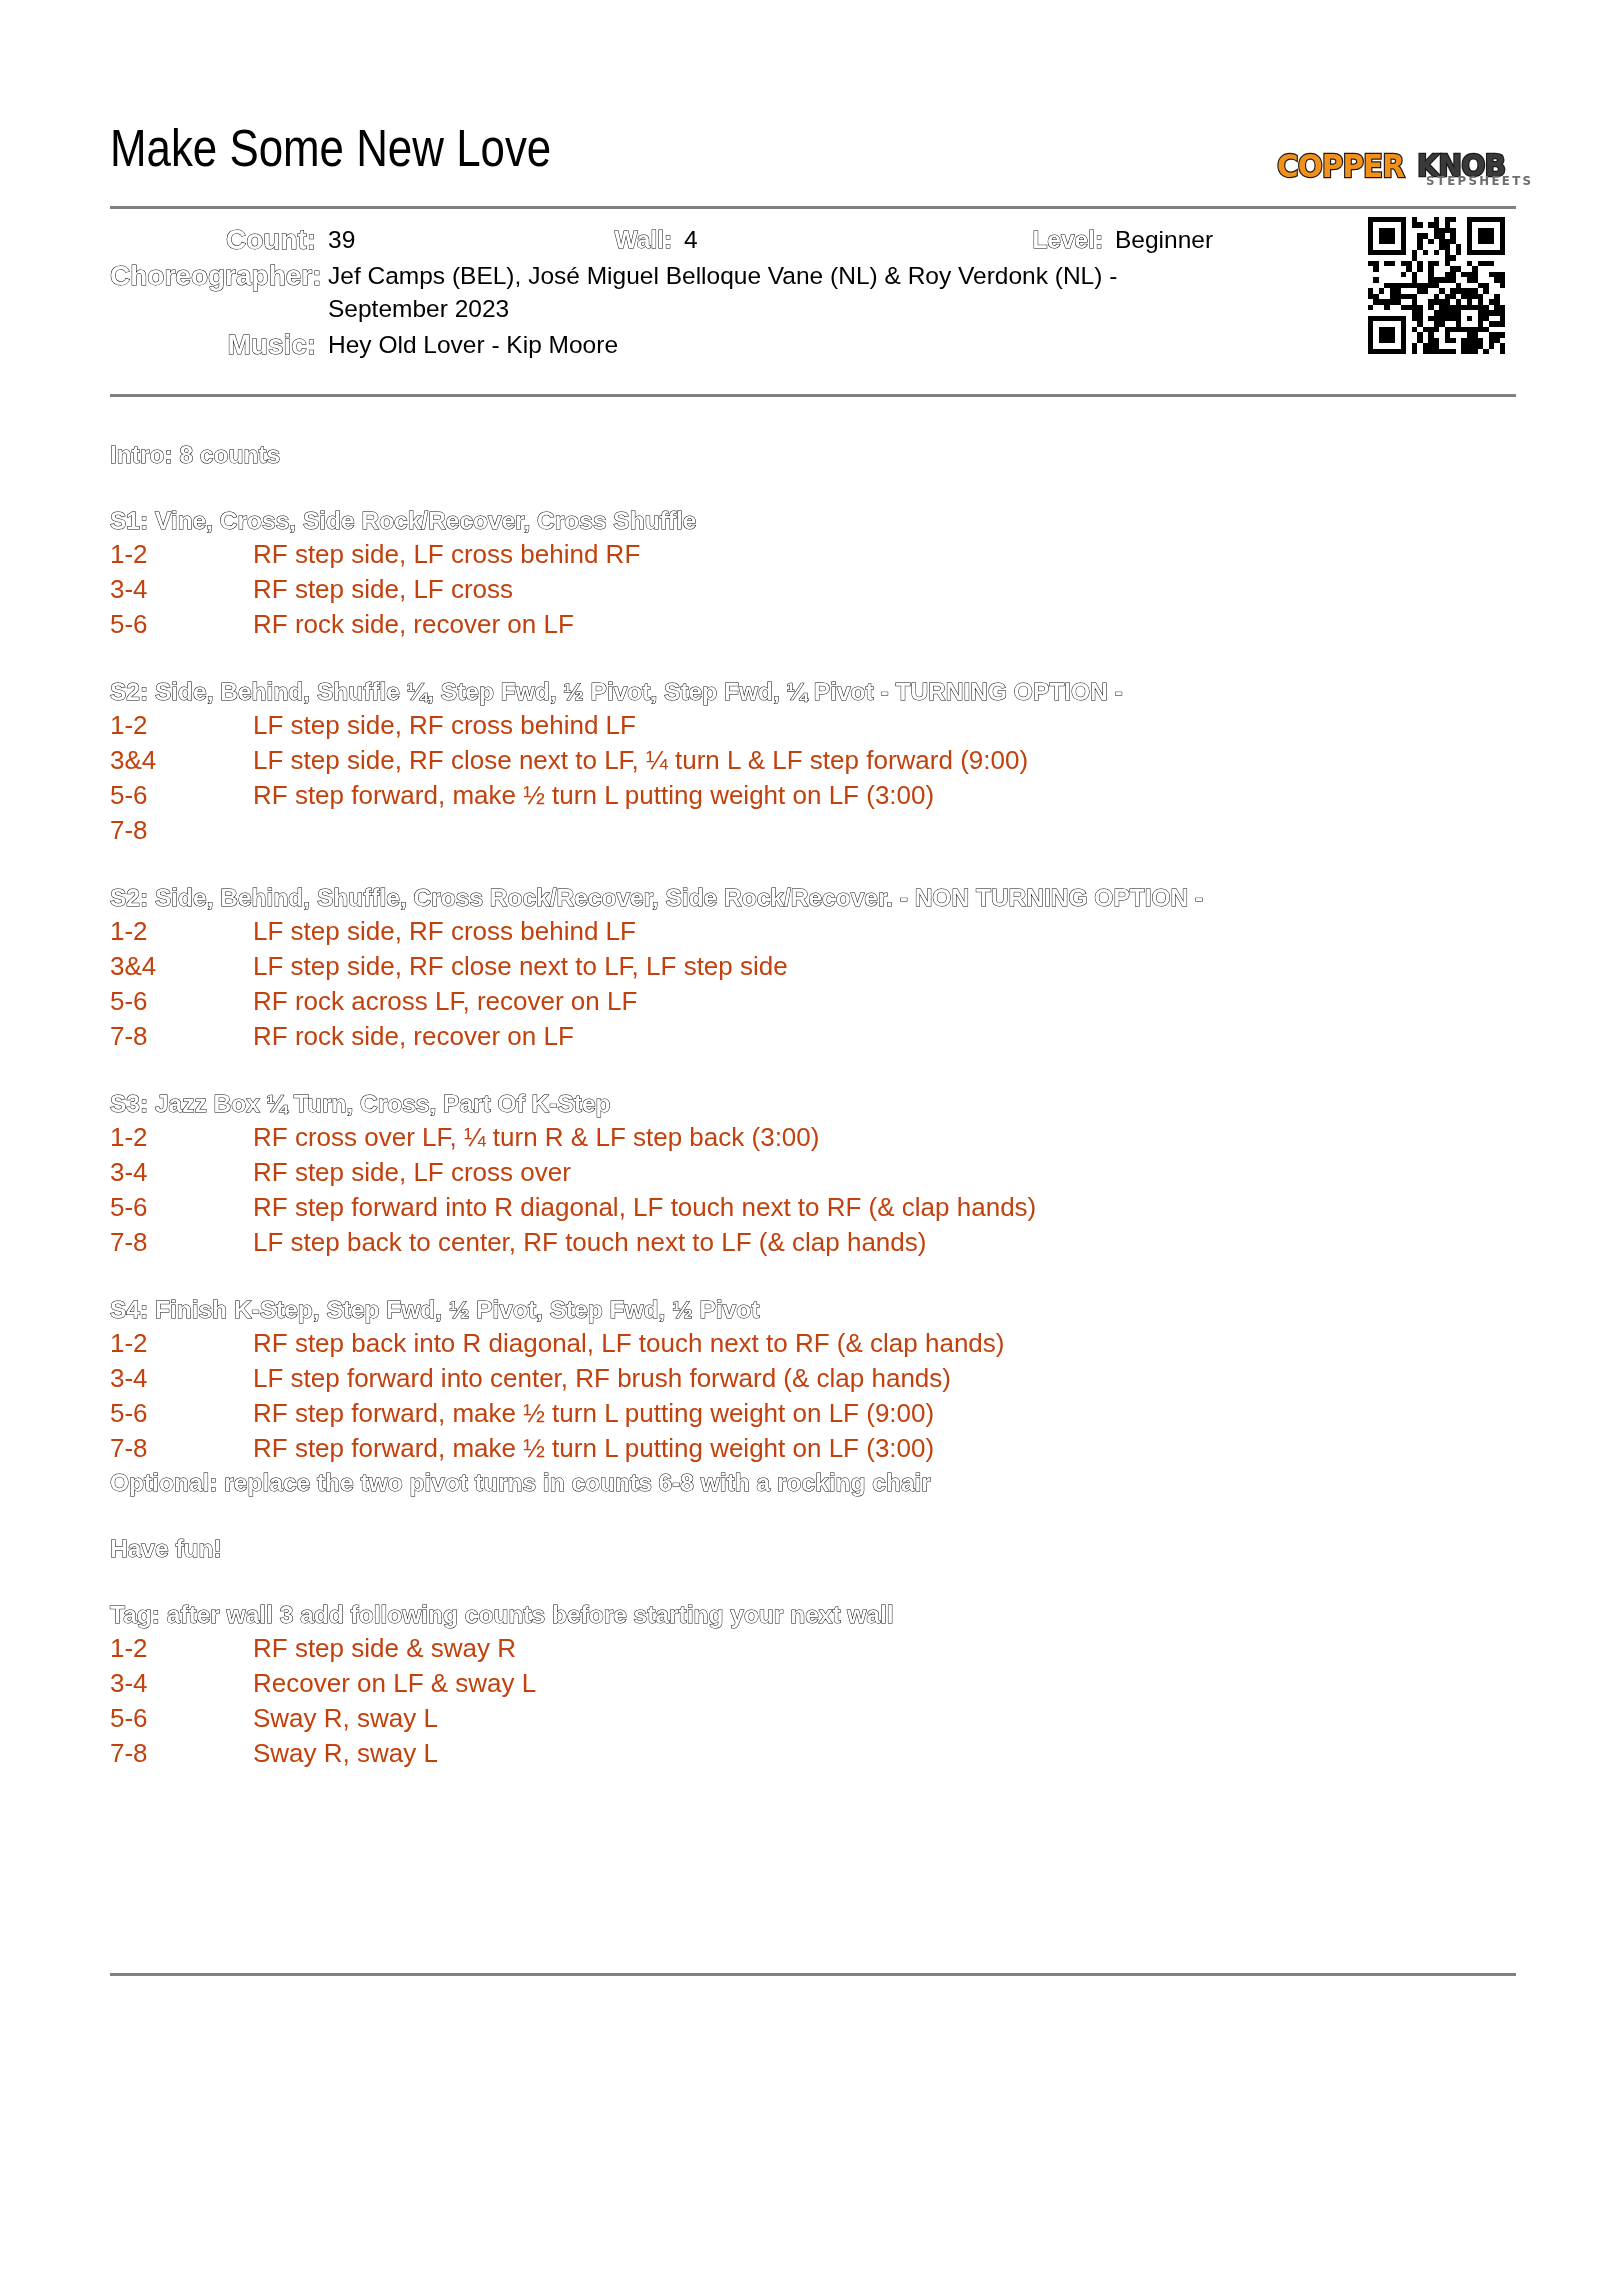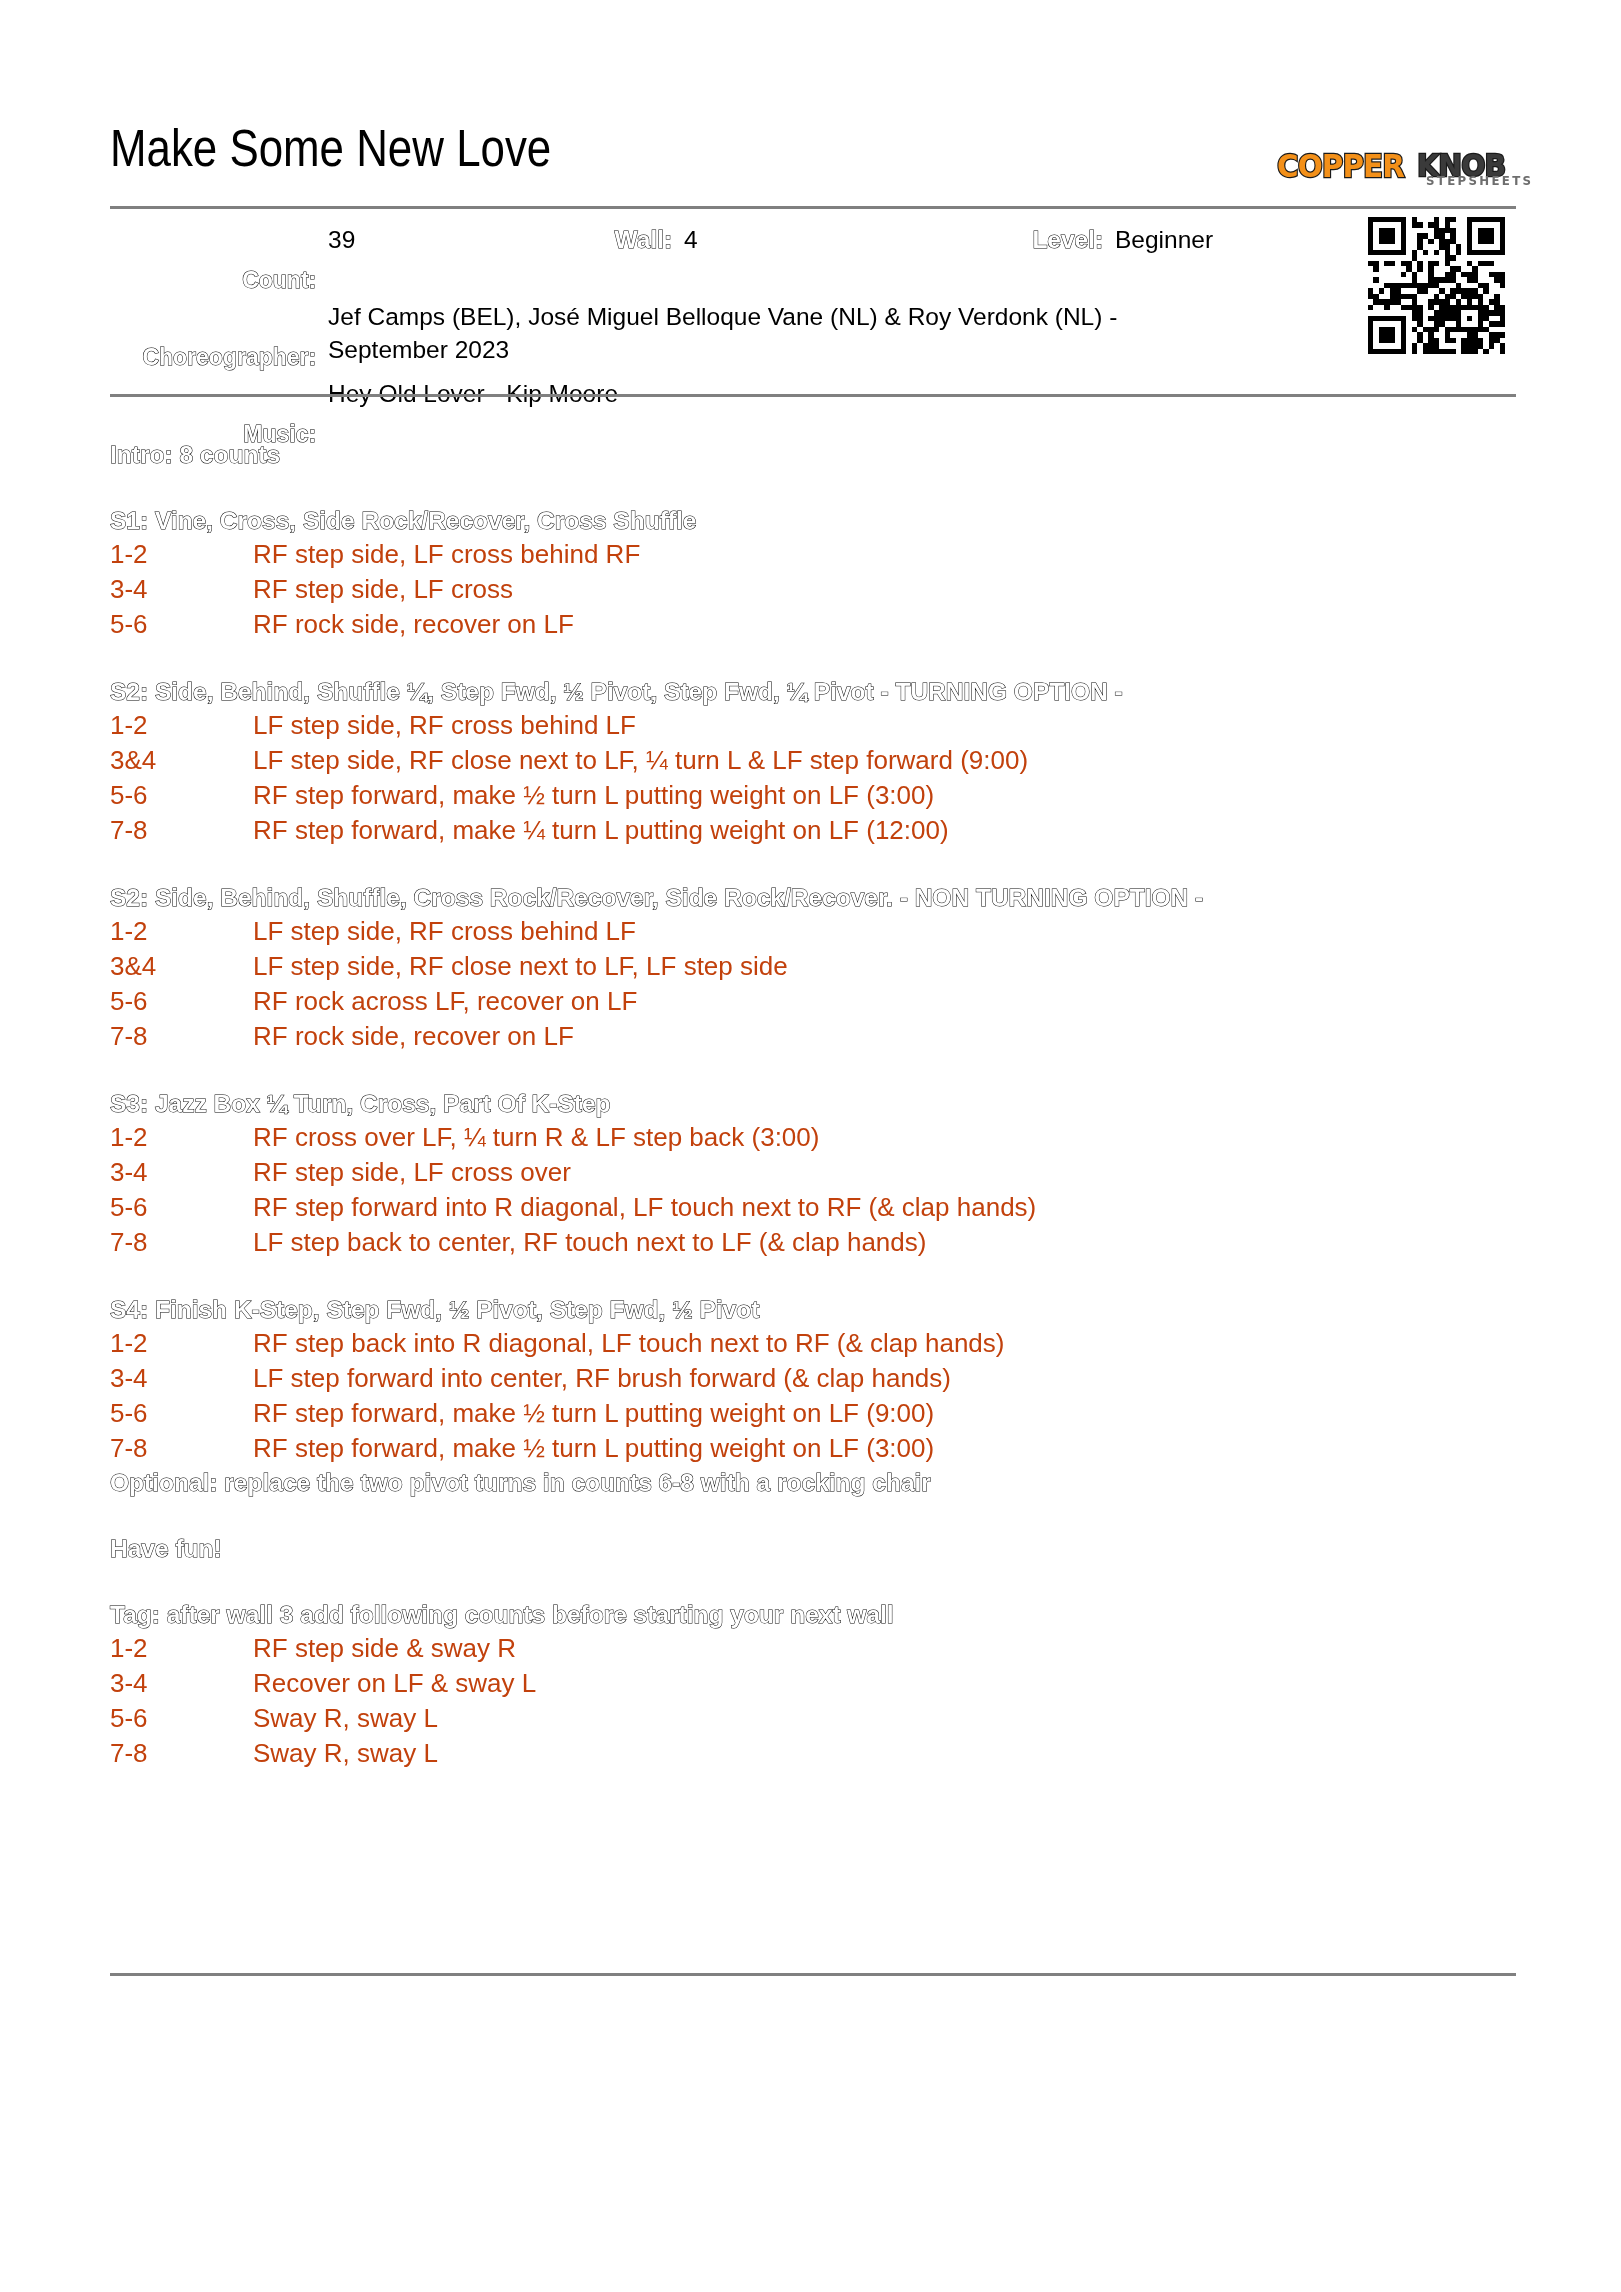--- a/index.html
+++ b/index.html
@@ -99,25 +99,24 @@
   }
   .meta-row {
     display: flex;
     align-items: flex-start;
     margin-bottom: 2.9px;
   }
   .meta-label {
     width: 218px;
     text-align: right;
     padding-right: 11.8px;
-    font-size: 23px;
+    font-size: 28px;
     line-height: 33px;
     box-sizing: border-box;
     white-space: nowrap;
-    margin-top: 41px;
   }
   .meta-value {
     font-size: 24.5px;
     line-height: 33px;
     color: #000;
   }
   .meta-value.count  { width: 227px; }
   .meta-value.wall   { width: 225px; }
   .meta-inline-label {
     width: 129px;
@@ -247,21 +246,20 @@
         <div class="step">
           <div class="step-count">3&amp;4</div>
           <div class="step-desc">LF step side, RF close next to LF, ¼ turn L &amp; LF step forward (9:00)</div>
         </div>
         <div class="step">
           <div class="step-count">5-6</div>
           <div class="step-desc">RF step forward, make ½ turn L putting weight on LF (3:00)</div>
         </div>
         <div class="step">
           <div class="step-count">7-8</div>
-          <div class="step-desc">RF step forward, make ¼ turn L putting weight on LF (12:00)</div>
         </div>
         <div class="gap"></div>
         <div class="section-head outlined">S2: Side, Behind, Shuffle, Cross Rock/Recover, Side Rock/Recover. - NON TURNING OPTION -</div>
         <div class="step">
           <div class="step-count">1-2</div>
           <div class="step-desc">LF step side, RF cross behind LF</div>
         </div>
         <div class="step">
           <div class="step-count">3&amp;4</div>
           <div class="step-desc">LF step side, RF close next to LF, LF step side</div>

